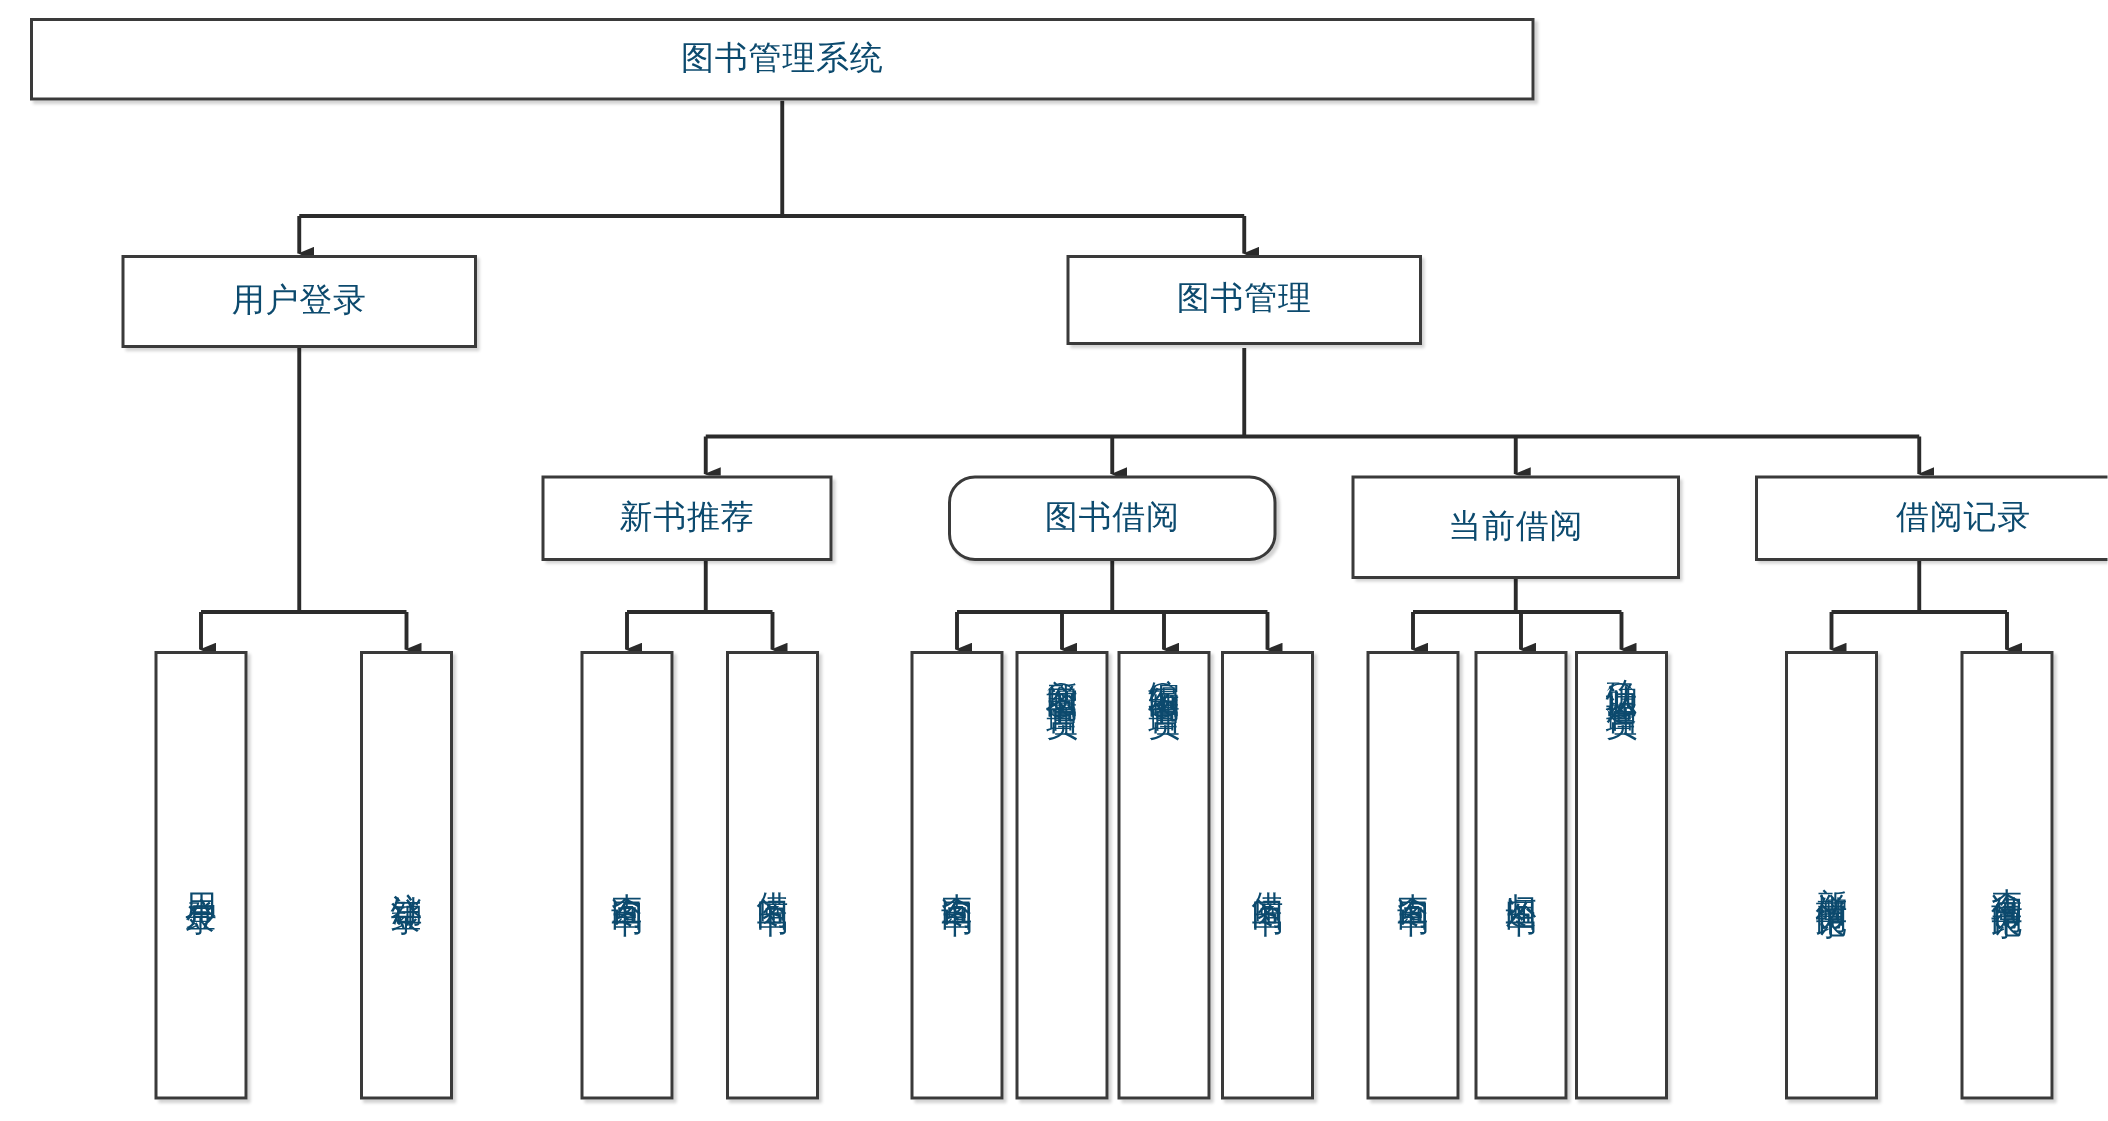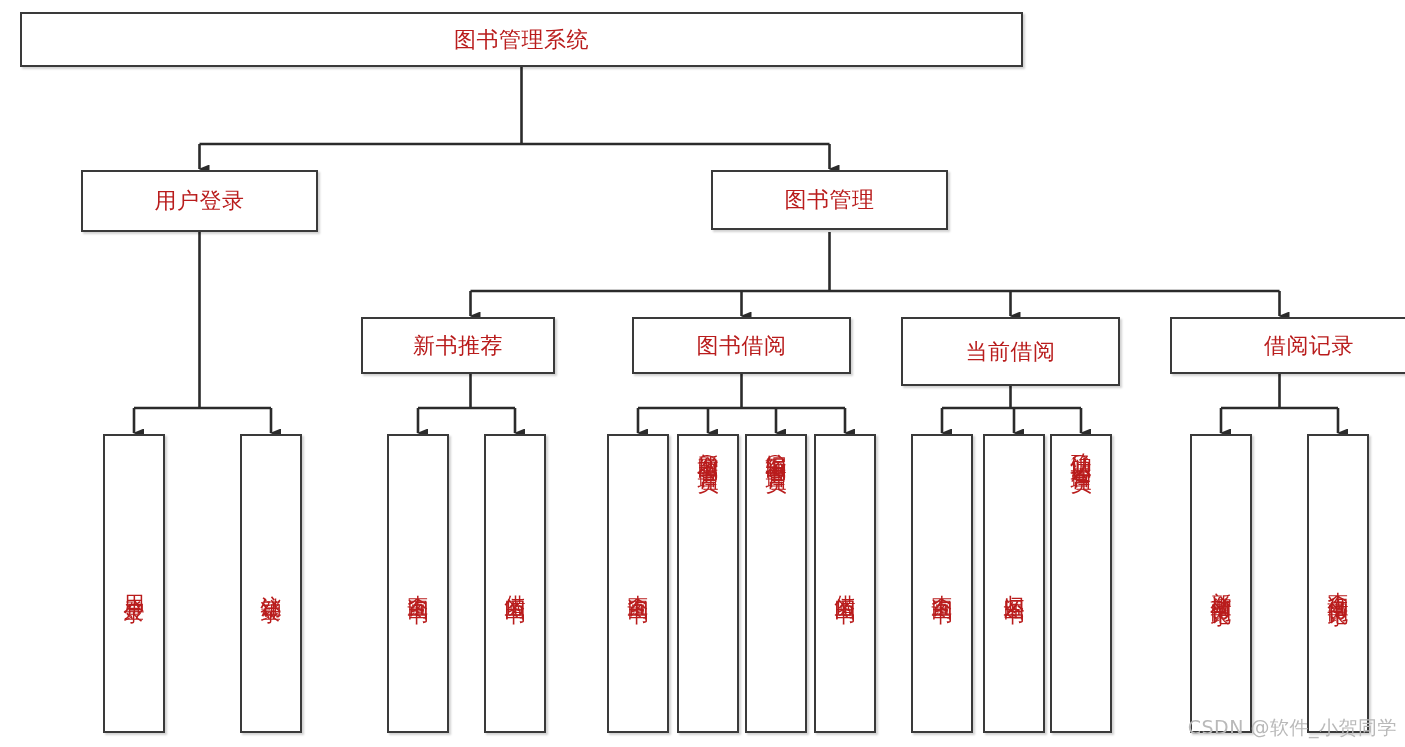--- a/index.html
+++ b/index.html
@@ -25,21 +25,21 @@
     position: absolute;
     box-sizing: border-box;
     background: #ffffff;
     border: 2.5px solid #3a3a3a;
     box-shadow: 2px 2px 2px rgba(0,0,0,0.18);
     display: flex;
     align-items: center;
     justify-content: center;
   }
   .node-label {
-    color: #b91c1c;
+    color: #0c4a6e;
     font-size: 22px;
     line-height: 1.05;
     letter-spacing: 0.5px;
     white-space: nowrap;
     text-align: center;
   }
   .node-box.vertical {
     align-items: flex-start;
     justify-content: center;
     padding-top: 0;
@@ -128,21 +128,21 @@
       </div>
       <div class="node-box" style="left: 81px; top: 170px; width: 237px; height: 62px;">
         <span class="node-label">用户登录</span>
       </div>
       <div class="node-box" style="left: 711px; top: 170px; width: 237px; height: 60px;">
         <span class="node-label">图书管理</span>
       </div>
       <div class="node-box" style="left: 361px; top: 317px; width: 194px; height: 57px;">
         <span class="node-label">新书推荐</span>
       </div>
-      <div class="node-box" style="left: 632px; top: 317px; width: 219px; height: 57px;">
+      <div class="node-box" style="left: 632px; top: 317px; width: 219px; height: 57px; border-radius: 18px;">
         <span class="node-label">图书借阅</span>
       </div>
       <div class="node-box" style="left: 901px; top: 317px; width: 219px; height: 69px;">
         <span class="node-label">当前借阅</span>
       </div>
       <div class="node-box" style="left: 1170px; top: 317px; width: 258px; height: 57px; padding-left: 20px;">
         <span class="node-label">借阅记录</span>
       </div>
       <div class="node-box vertical center-v" style="left: 103px; top: 434px; width: 62px; height: 299px;">
         <span class="node-label">用户登录</span>
@@ -178,14 +178,13 @@
         <span class="node-label">确认归还（管理员）</span>
       </div>
       <div class="node-box vertical center-v" style="left: 1190px; top: 434px; width: 62px; height: 299px;">
         <span class="node-label">新增借阅记录</span>
       </div>
       <div class="node-box vertical center-v" style="left: 1307px; top: 434px; width: 62px; height: 299px;">
         <span class="node-label">查询借阅记录</span>
       </div>
     </div>
 
-  <div id="watermark">CSDN @软件_小贺同学</div>
 </div>
 
 </body></html>

